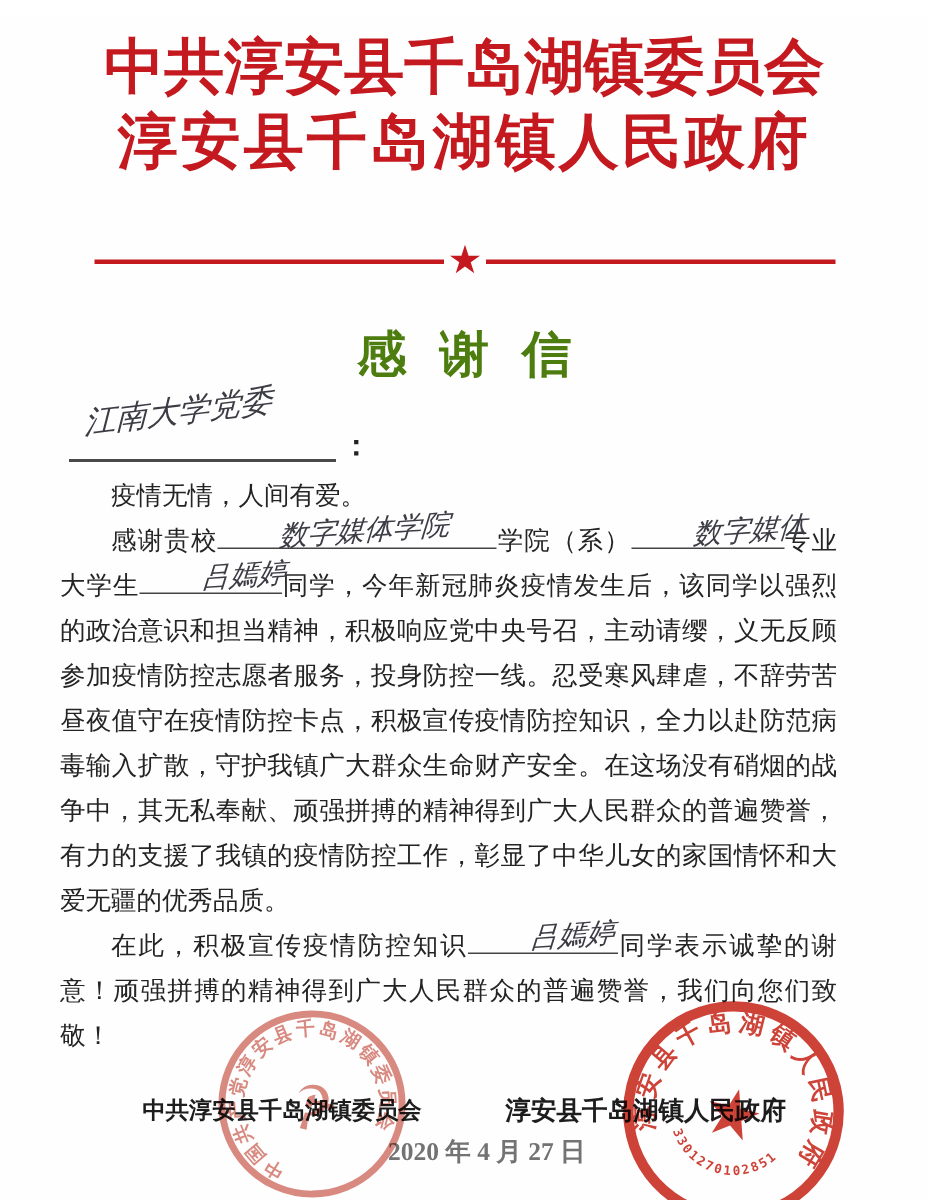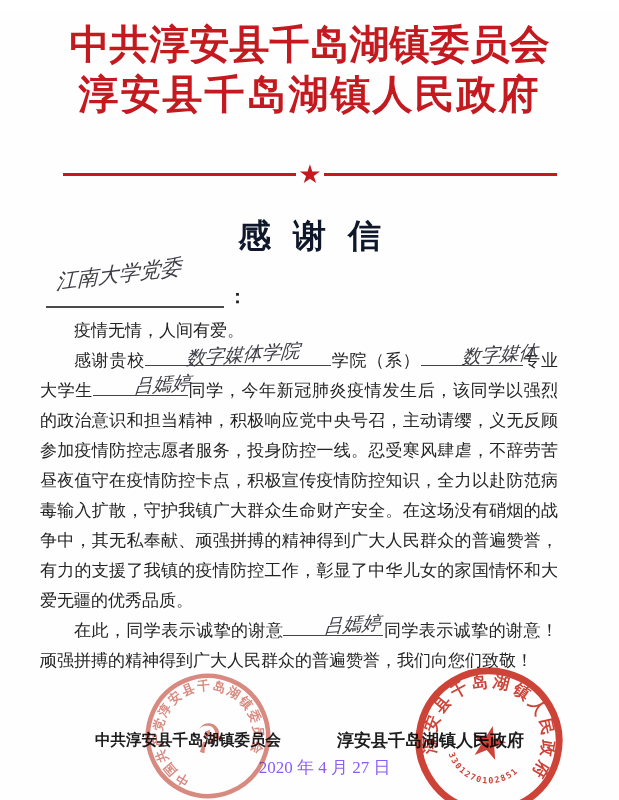--- a/index.html
+++ b/index.html
@@ -14,21 +14,21 @@
   .masthead .l1 { font-size:40px; line-height:50px; letter-spacing:0px; }
   .masthead .l2 { font-size:40px; line-height:50px; letter-spacing:2px; }
   
   .divider { position:absolute; top:151px; left:63px; width:494px; height:26px;
     display:flex; align-items:center; color:#c3191f; }
   .divider .bar { flex:1; height:3px; background:#c3191f; }
   .divider .star { font-size:26px; line-height:26px; padding:0 2px;
     font-family:"DejaVu Sans", sans-serif; }
   
   .title { position:absolute; top:204px; left:0; right:0; text-align:center;
-    color:#0f172a; font-size:33px; font-weight:bold; letter-spacing:22px; padding-left:22px; }
+    color:#4d7c0f; font-size:33px; font-weight:bold; letter-spacing:22px; padding-left:22px; }
   
   .hand { color:#3c3c45; font-style:italic; white-space:nowrap;
     font-family:"DejaVu Sans", sans-serif; }
   .salutation-hand { position:absolute; left:56px; top:258px; font-size:21px;
     transform:rotate(-7deg) skewX(-8deg); transform-origin:left bottom; }
   .salutation-line { position:absolute; left:46px; top:296px; width:178px; height:2px;
     background:#4a4a4a; }
   .salutation-colon { position:absolute; left:228px; top:274px; font-size:19px;
     font-weight:bold; color:#222; }
   
@@ -39,21 +39,21 @@
     border-bottom:1.5px solid #444; vertical-align:baseline; }
   .blank .hand { position:absolute; left:7px; bottom:-1px; font-size:19px;
     line-height:21px; transform:rotate(-4deg) skewX(-8deg); }
   .b-college { width:186px; } .b-major { width:102px; }
   .b-name { width:95px; } .b-name2 { width:100px; }
   
   .sig { position:absolute; font-weight:bold; color:#1d1d1d; white-space:nowrap; }
   .sig-left { left:95px; top:720px; font-size:15.5px; }
   .sig-right { left:337px; top:719px; font-size:17px; }
   .date { position:absolute; left:30px; right:0; top:746px; text-align:center;
-    font-size:17px; font-weight:normal; color:#8b5cf6; }
+    font-size:17px; font-weight:bold; color:#737373; }
   
   .stamp { position:absolute; mix-blend-mode:multiply; }
   .stamp svg { display:block; width:100%; height:100%; }
   .stamp-party { left:142px; top:660px; width:132px; height:132px;
     color:#cf6a5e; opacity:.78; transform:rotate(-22deg); }
   .stamp-gov { left:412px; top:654px; width:154px; height:154px;
     color:#c92e22; opacity:.9; transform:rotate(14deg); }
 </style>
 </head>
 <body>
@@ -73,21 +73,21 @@
 
   <div class="title">感谢信</div>
 
   <div class="salutation-hand hand">江南大学党委</div>
   <div class="salutation-line"></div>
   <div class="salutation-colon">：</div>
 
   <div class="body-block">
     <p><span>疫情无情，人间有爱。</span></p>
     <p><span>感谢贵校</span><span class="blank b-college"><span class="hand">数字媒体学院</span></span><span>学院（系）</span><span class="blank b-major"><span class="hand">数字媒体</span></span><span>专业大学生</span><span class="blank b-name"><span class="hand">吕嫣婷</span></span><span>同学，今年新冠肺炎疫情发生后，该同学以强烈的政治意识和担当精神，积极响应党中央号召，主动请缨，义无反顾参加疫情防控志愿者服务，投身防控一线。忍受寒风肆虐，不辞劳苦昼夜值守在疫情防控卡点，积极宣传疫情防控知识，全力以赴防范病毒输入扩散，守护我镇广大群众生命财产安全。在这场没有硝烟的战争中，其无私奉献、顽强拼搏的精神得到广大人民群众的普遍赞誉，有力的支援了我镇的疫情防控工作，彰显了中华儿女的家国情怀和大爱无疆的优秀品质。</span></p>
-    <p><span>在此，同学表示诚挚的谢意</span><span class="blank b-name2"><span class="hand">吕嫣婷</span></span><span>同学表示诚挚的谢意！顽强拼搏的精神得到广大人民群众的普遍赞誉，我们向您们致敬！</span></p>
+    <p><span>在此，积极宣传疫情防控知识</span><span class="blank b-name2"><span class="hand">吕嫣婷</span></span><span>同学表示诚挚的谢意！顽强拼搏的精神得到广大人民群众的普遍赞誉，我们向您们致敬！</span></p>
   </div>
 
   <div class="sig sig-left">中共淳安县千岛湖镇委员会</div>
   <div class="sig sig-right">淳安县千岛湖镇人民政府</div>
   <div class="date">2020 年 4 月 27 日</div>
 
   <div class="stamp stamp-party">
     <svg viewBox="0 0 200 200">
       <circle cx="100" cy="100" r="91" fill="none" stroke="currentColor" stroke-width="7"></circle>
       <path id="pArc" d="M 65 160.6 A 70 70 0 1 1 135 160.6" fill="none"></path>

